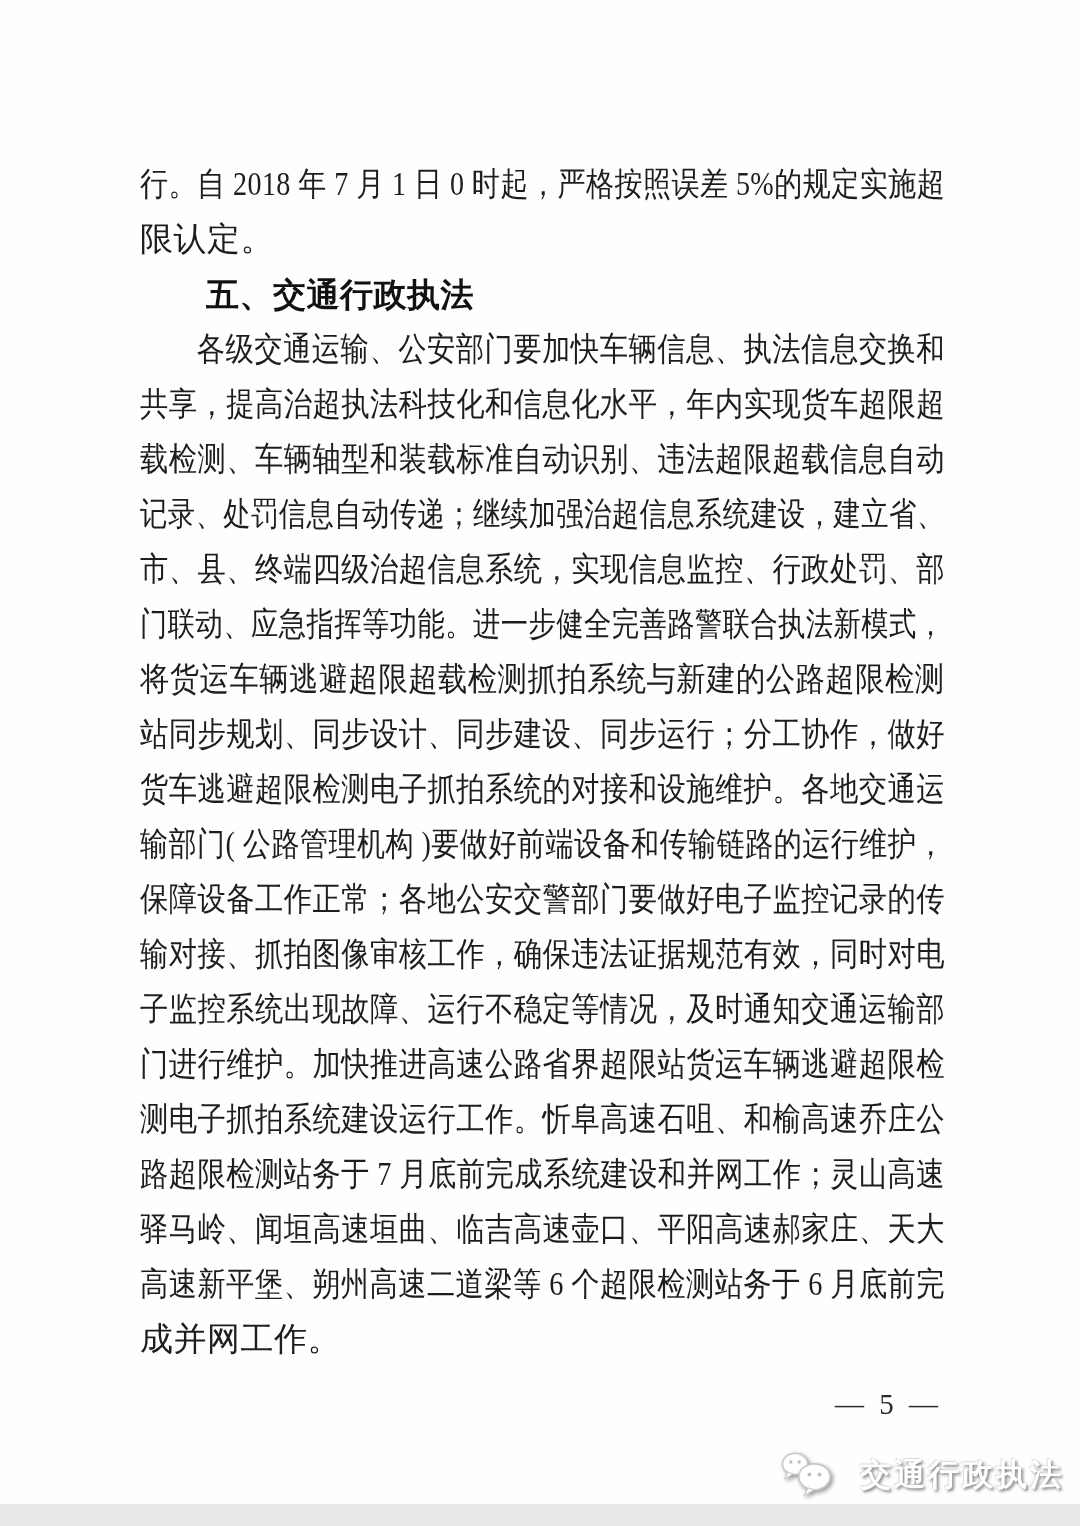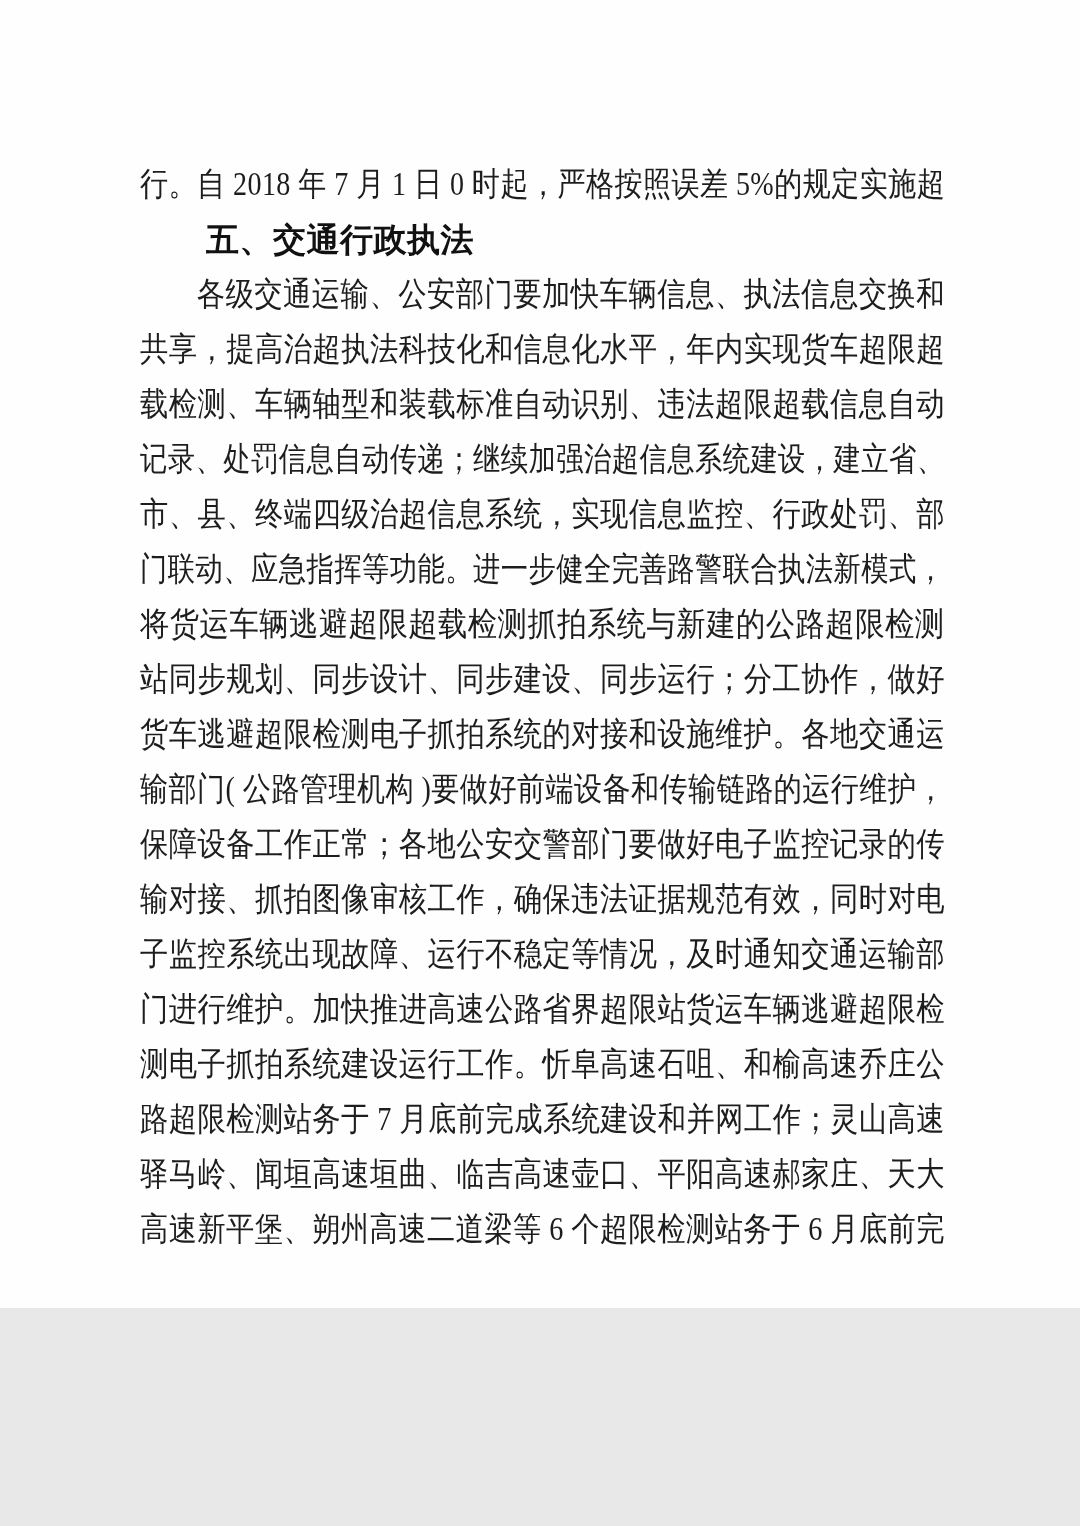--- a/index.html
+++ b/index.html
@@ -1,18 +1,18 @@
 <!DOCTYPE html>
 <html><head>
 <meta charset="utf-8">
 <style>
   html,body{margin:0;padding:0;background:#e8e8e8;}
   .page{
     position:relative;
-    width:1080px;height:1308px;
+    width:1080px;height:1504px;
     background:#fefefe;
     overflow:hidden;
     font-family:"Liberation Serif", serif;
     color:#1d1d1d;
   }
   .content{
     position:absolute;
     left:140px;top:157px;
     width:805px;
   }
@@ -70,39 +70,41 @@
     filter:drop-shadow(2px 2px 2px rgba(140,140,140,0.9));
   }
 </style>
 </head>
 <body>
 
 <div class="page">
 
   <div class="content">
       <div class="line full" style="transform-origin: left center; transform: scaleX(0.850951); text-align-last: left;">行。自 2018 年 7 月 1 日 0 时起，严格按照误差 5%的规定实施超</div>
+      <div class="line short">限认定。</div>
       <div class="line heading indent">五、交通行政执法</div>
       <div class="line full indent" style="transform-origin: left center; transform: scaleX(0.859125); text-align-last: left;">各级交通运输、公安部门要加快车辆信息、执法信息交换和</div>
       <div class="line full" style="transform-origin: left center; transform: scaleX(0.858209); text-align-last: left;">共享，提高治超执法科技化和信息化水平，年内实现货车超限超</div>
       <div class="line full" style="transform-origin: left center; transform: scaleX(0.858209); text-align-last: left;">载检测、车辆轴型和装载标准自动识别、违法超限超载信息自动</div>
       <div class="line full" style="transform-origin: left center; transform: scaleX(0.828189); text-align-last: left;">记录、处罚信息自动传递；继续加强治超信息系统建设，建立省、</div>
       <div class="line full" style="transform-origin: left center; transform: scaleX(0.858209); text-align-last: left;">市、县、终端四级治超信息系统，实现信息监控、行政处罚、部</div>
       <div class="line full" style="transform-origin: left center; transform: scaleX(0.828189); text-align-last: left;">门联动、应急指挥等功能。进一步健全完善路警联合执法新模式，</div>
       <div class="line full" style="transform-origin: left center; transform: scaleX(0.889503); text-align-last: left;">将货运车辆逃避超限超载检测抓拍系统与新建的公路超限检测</div>
       <div class="line full" style="transform-origin: left center; transform: scaleX(0.858209); text-align-last: left;">站同步规划、同步设计、同步建设、同步运行；分工协作，做好</div>
       <div class="line full" style="transform-origin: left center; transform: scaleX(0.858209); text-align-last: left;">货车逃避超限检测电子抓拍系统的对接和设施维护。各地交通运</div>
       <div class="line full" style="transform-origin: left center; transform: scaleX(0.851852); text-align-last: left;">输部门( 公路管理机构 )要做好前端设备和传输链路的运行维护，</div>
       <div class="line full" style="transform-origin: left center; transform: scaleX(0.858209); text-align-last: left;">保障设备工作正常；各地公安交警部门要做好电子监控记录的传</div>
       <div class="line full" style="transform-origin: left center; transform: scaleX(0.858209); text-align-last: left;">输对接、抓拍图像审核工作，确保违法证据规范有效，同时对电</div>
       <div class="line full" style="transform-origin: left center; transform: scaleX(0.858209); text-align-last: left;">子监控系统出现故障、运行不稳定等情况，及时通知交通运输部</div>
       <div class="line full" style="transform-origin: left center; transform: scaleX(0.858209); text-align-last: left;">门进行维护。加快推进高速公路省界超限站货运车辆逃避超限检</div>
       <div class="line full" style="transform-origin: left center; transform: scaleX(0.858209); text-align-last: left;">测电子抓拍系统建设运行工作。忻阜高速石咀、和榆高速乔庄公</div>
       <div class="line full" style="transform-origin: left center; transform: scaleX(0.857295); text-align-last: left;">路超限检测站务于 7 月底前完成系统建设和并网工作；灵山高速</div>
       <div class="line full" style="transform-origin: left center; transform: scaleX(0.858209); text-align-last: left;">驿马岭、闻垣高速垣曲、临吉高速壶口、平阳高速郝家庄、天大</div>
       <div class="line full" style="transform-origin: left center; transform: scaleX(0.856383); text-align-last: left;">高速新平堡、朔州高速二道梁等 6 个超限检测站务于 6 月底前完</div>
+      <div class="line short">成并网工作。</div>
     </div>
 
   <div class="page-number">— 5 —</div>
 
   <div class="watermark">
     <svg class="wechat-icon" viewBox="0 0 60 54" xmlns="http://www.w3.org/2000/svg">
 
       <g>
         <ellipse cx="16" cy="15" rx="13.5" ry="11.5" fill="#ffffff" stroke="#c9c9c9" stroke-width="1.6"></ellipse>
         <path d="M8 24 L5 31 L14 26 Z" fill="#ffffff" stroke="#c9c9c9" stroke-width="1.2"></path>

